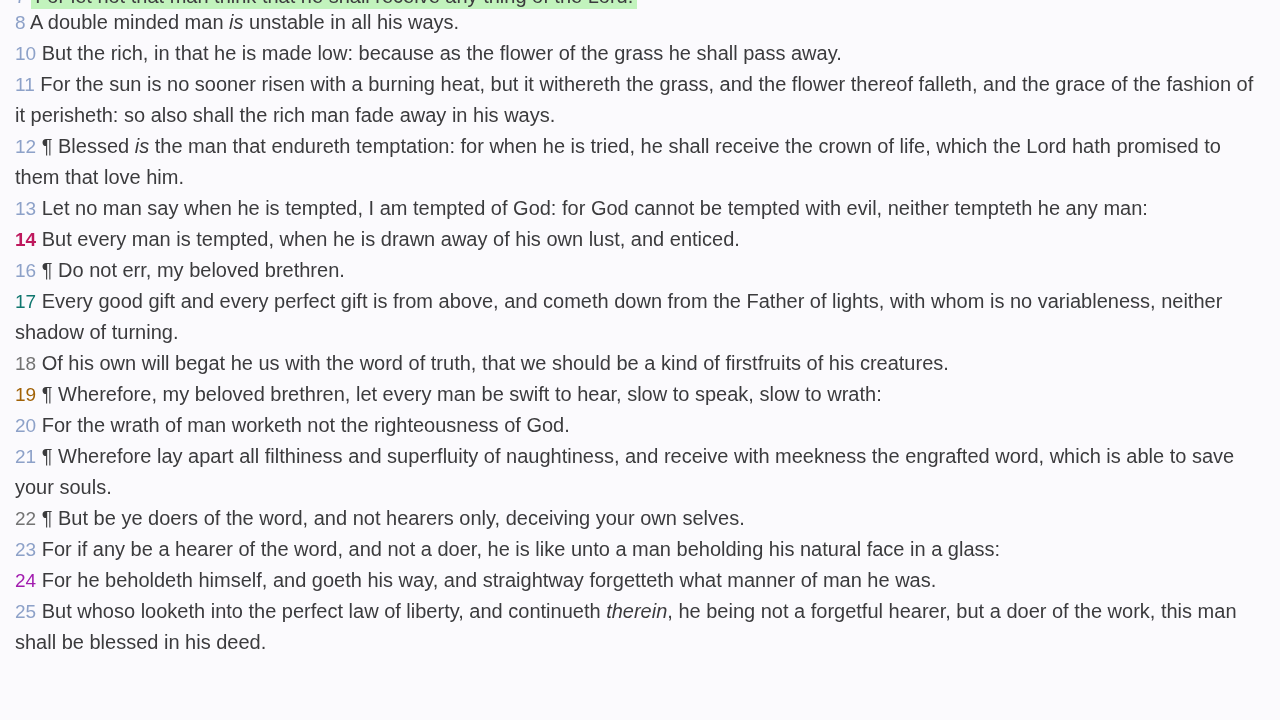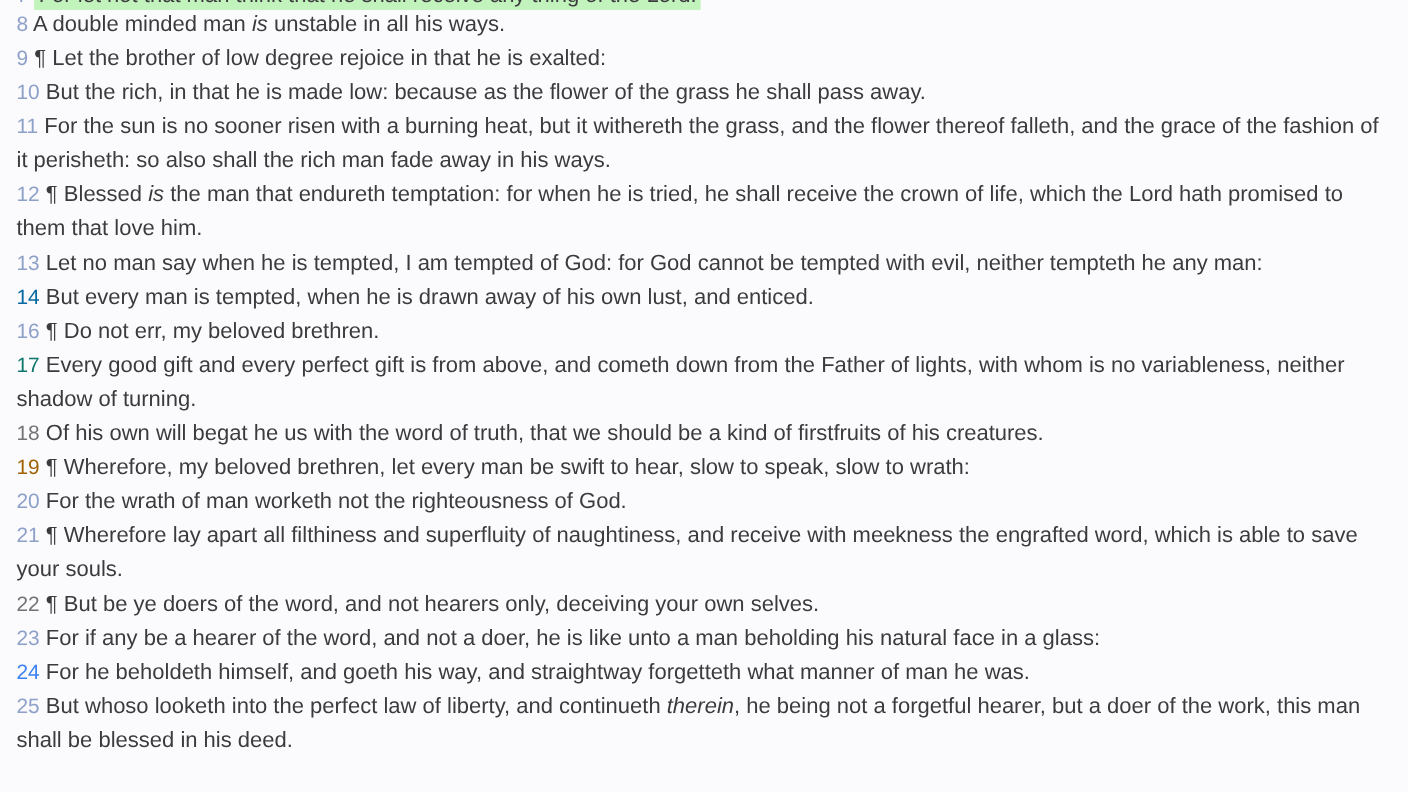--- a/index.html
+++ b/index.html
@@ -59,31 +59,30 @@
 
 <div class="page" style="color: rgb(59, 59, 61);">
 
   <div class="hl-line">
     <span class="vnum" style="color: rgb(141, 161, 200);">7</span>
     <span class="hl" style="background: rgb(194, 243, 189);">For let not that man think that he shall receive any thing of the Lord.</span>
   </div>
 
   <div class="content" id="verses">
       <p class="verse"><span class="vnum" style="color: rgb(141, 161, 200);">8</span> <span class="vtext">A double minded man <em>is</em> unstable in all his ways.</span></p>
-      <p class="verse"><span class="vnum" style="color: rgb(141, 161, 200);">9</span> <span class="vtext"><span>¶ </span>Let the brother of low degree rejoice in that he is exalted:</span></p>
       <p class="verse"><span class="vnum" style="color: rgb(141, 161, 200);">10</span> <span class="vtext">But the rich, in that he is made low: because as the flower of the grass he shall pass away.</span></p>
       <p class="verse"><span class="vnum" style="color: rgb(141, 161, 200);">11</span> <span class="vtext">For the sun is no sooner risen with a burning heat, but it withereth the grass, and the flower thereof falleth, and the grace of the fash­ion of it perisheth: so also shall the rich man fade away in his ways.</span></p>
       <p class="verse"><span class="vnum" style="color: rgb(141, 161, 200);">12</span> <span class="vtext"><span>¶ </span>Blessed <em>is</em> the man that endureth temptation: for when he is tried, he shall receive the crown of life, which the Lord hath promised to them that love him.</span></p>
       <p class="verse"><span class="vnum" style="color: rgb(141, 161, 200);">13</span> <span class="vtext">Let no man say when he is tempted, I am tempted of God: for God cannot be tempted with evil, neither tempteth he any man:</span></p>
-      <p class="verse"><span class="vnum" style="color: #0369a1;">14</span> <span class="vtext">But every man is tempted, when he is drawn away of his own lust, and enticed.</span></p>
+      <p class="verse"><span class="vnum" style="color: #be185d; font-weight: bold;">14</span> <span class="vtext">But every man is tempted, when he is drawn away of his own lust, and enticed.</span></p>
       <p class="verse"><span class="vnum" style="color: rgb(141, 161, 200);">16</span> <span class="vtext"><span>¶ </span>Do not err, my beloved brethren.</span></p>
       <p class="verse"><span class="vnum" style="color: #0f766e;">17</span> <span class="vtext">Every good gift and every perfect gift is from above, and cometh down from the Father of lights, with whom is no variableness, neither shadow of turning.</span></p>
       <p class="verse"><span class="vnum" style="color: #737373;">18</span> <span class="vtext">Of his own will begat he us with the word of truth, that we should be a kind of firstfruits of his creatures.</span></p>
       <p class="verse"><span class="vnum" style="color: #a16207;">19</span> <span class="vtext"><span>¶ </span>Wherefore, my beloved brethren, let every man be swift to hear, slow to speak, slow to wrath:</span></p>
       <p class="verse"><span class="vnum" style="color: rgb(141, 161, 200); margin-top: 20px;">20</span> <span class="vtext">For the wrath of man worketh not the righteousness of God.</span></p>
       <p class="verse"><span class="vnum" style="color: rgb(141, 161, 200); text-align: center;">21</span> <span class="vtext"><span>¶ </span>Wherefore lay apart all filthiness and superfluity of naughtiness, and receive with meekness the engrafted word, which is able to save your souls.</span></p>
       <p class="verse"><span class="vnum" style="color: #737373;">22</span> <span class="vtext"><span>¶ </span>But be ye doers of the word, and not hearers only, deceiving your own selves.</span></p>
       <p class="verse"><span class="vnum" style="color: rgb(141, 161, 200);">23</span> <span class="vtext">For if any be a hearer of the word, and not a doer, he is like unto a man beholding his natural face in a glass:</span></p>
-      <p class="verse"><span class="vnum" style="color: #3b82f6;">24</span> <span class="vtext">For he beholdeth himself, and goeth his way, and straightway forgetteth what manner of man he was.</span></p>
+      <p class="verse"><span class="vnum" style="color: #a21caf;">24</span> <span class="vtext">For he beholdeth himself, and goeth his way, and straightway forgetteth what manner of man he was.</span></p>
       <p class="verse"><span class="vnum" style="color: rgb(141, 161, 200);">25</span> <span class="vtext">But whoso looketh into the perfect law of liberty, and continueth <em>therein</em>, he being not a forgetful hearer, but a doer of the work, this man shall be blessed in his deed.</span></p>
     </div>
 
 </div>
 
 </body></html>

